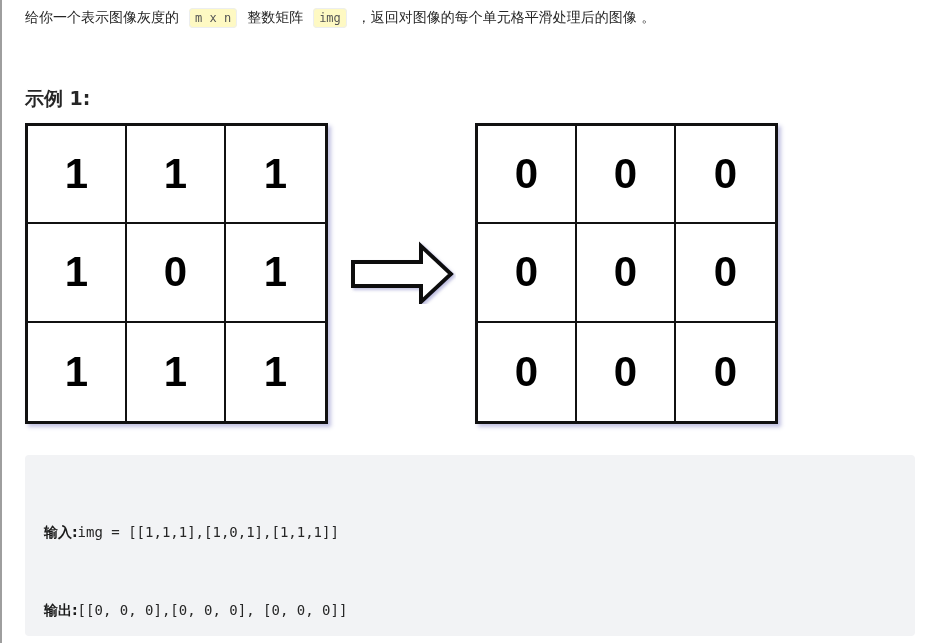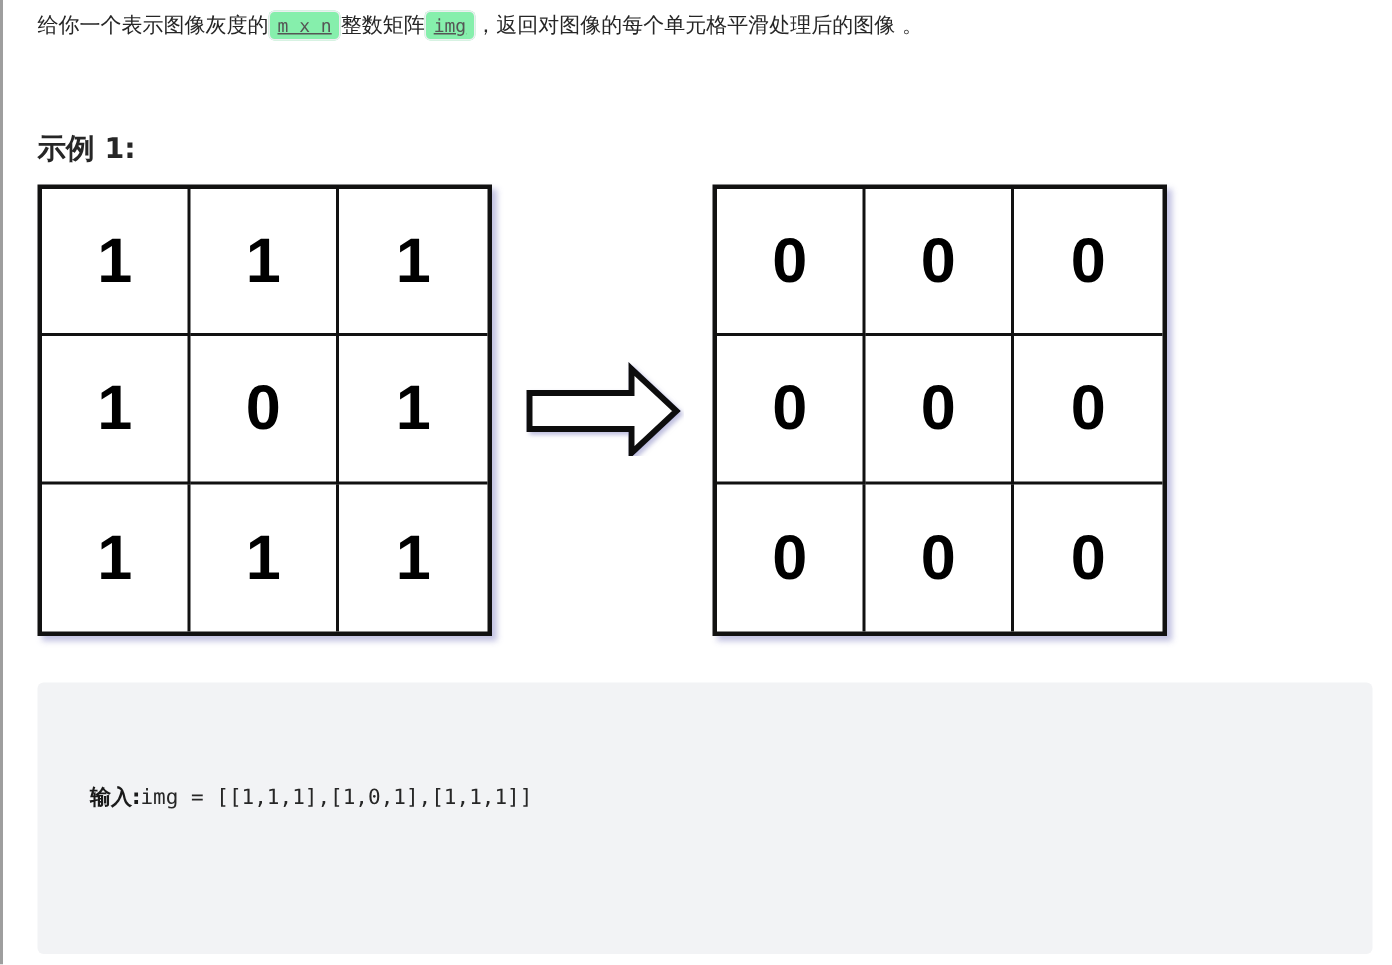--- a/index.html
+++ b/index.html
@@ -3,22 +3,22 @@
   <meta charset="utf-8">
   <style>
     * { margin: 0; padding: 0; box-sizing: border-box; }
     html, body { width: 928px; height: 643px; background: #ffffff; overflow: hidden; }
     body { position: relative; font-family: "DejaVu Sans", "Liberation Sans", sans-serif; color: #262626; }
     .left-rule { position: absolute; left: 0; top: 0; width: 2px; height: 643px; background: #9e9e9e; }
 
     .intro { position: absolute; left: 25px; top: 4px; font-size: 14px; line-height: 26px; color: #262626; white-space: nowrap; }
     .intro code {
       font-family: "DejaVu Sans Mono", "Liberation Mono", monospace;
-      font-size: 12px; background: #86efac; color: #555; border-radius: 4px;
-      padding: 2px 5px; margin: 0 0; border: 1px solid #eceef0; text-decoration: underline;
+      font-size: 12px; background: #fef9c3; color: #555; border-radius: 4px;
+      padding: 2px 5px; margin: 0 10px; border: 1px solid #eceef0;
     }
 
     .example-title { position: absolute; left: 25px; top: 86px; font-size: 19px; font-weight: bold; color: #262626; }
 
     .grid {
       position: absolute; top: 123px; width: 303px; height: 301px;
       display: grid; grid-template-columns: repeat(3, 1fr); grid-template-rows: repeat(3, 1fr);
       border: 3px solid #111; background: #fff;
       box-shadow: 3px 3px 4px rgba(120,120,190,0.45);
     }
@@ -34,21 +34,21 @@
     .cell:nth-child(n+7) { border-bottom: none; }
 
     .arrow { position: absolute; left: 350px; top: 240px; width: 106px; height: 64px; }
 
     .code-block {
       position: absolute; left: 25px; top: 455px; width: 890px; height: 181px;
       background: #f2f3f5; border-radius: 4px; padding: 12px 19px;
       font-family: "DejaVu Sans Mono", "Liberation Mono", monospace; font-size: 14px; line-height: 26px;
       color: #262626; white-space: pre;
     }
-    .code-line { display: block; height: 26px; margin-left: 16px; }
+    .code-line { display: block; height: 26px; }
     .code-line .lbl { font-family: "DejaVu Sans", sans-serif; font-weight: bold; color: #1a1a1a; }
     .code-line .val { font-size: 14px; }
   </style>
 </head>
 <body>
 
 <div class="left-rule"></div>
 
 <p class="intro"><span>给你一个表示图像灰度的</span><code>m x n</code><span>整数矩阵</span><code>img</code><span>，返回对图像的每个单元格平滑处理后的图像 。</span></p>
 
@@ -82,17 +82,18 @@
   <div class="cell">0</div>
   <div class="cell">0</div>
   <div class="cell">0</div>
   <div class="cell">0</div>
   <div class="cell">0</div>
   <div class="cell">0</div>
 </div>
 
 <div class="code-block">
   <span class="code-line"><span class="lbl">输入:</span><span class="val">img = [[1,1,1],[1,0,1],[1,1,1]]</span></span>
+  <span class="code-line"><span class="lbl">输出:</span><span class="val">[[0, 0, 0],[0, 0, 0], [0, 0, 0]]</span></span>
   
   
   
   
 </div>
 
 </body></html>

